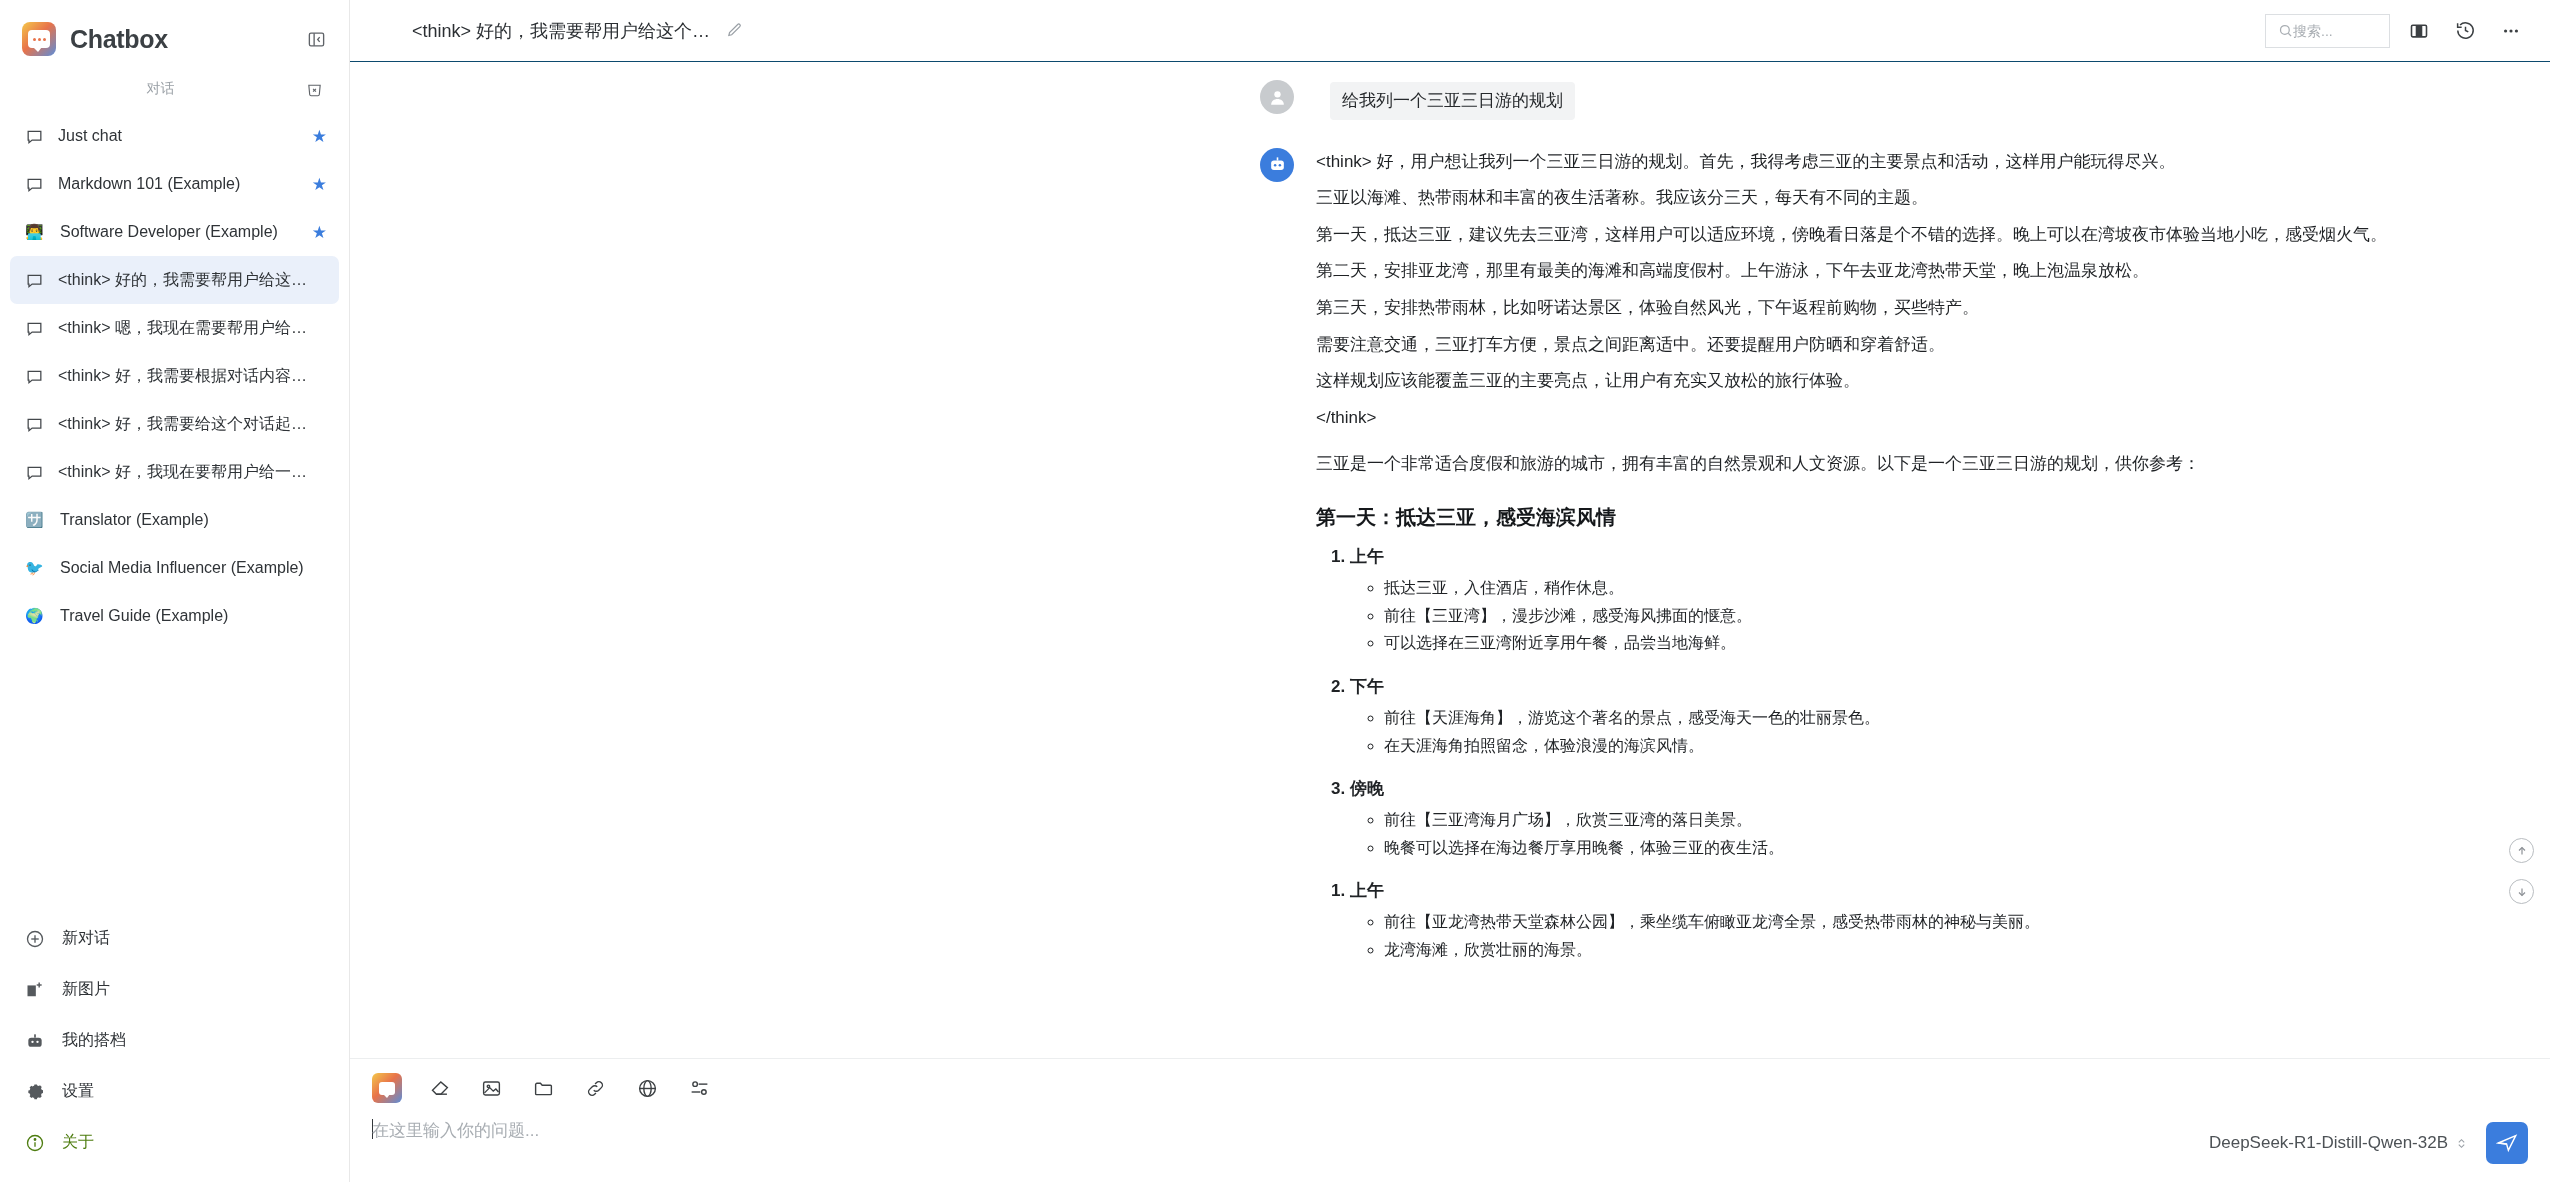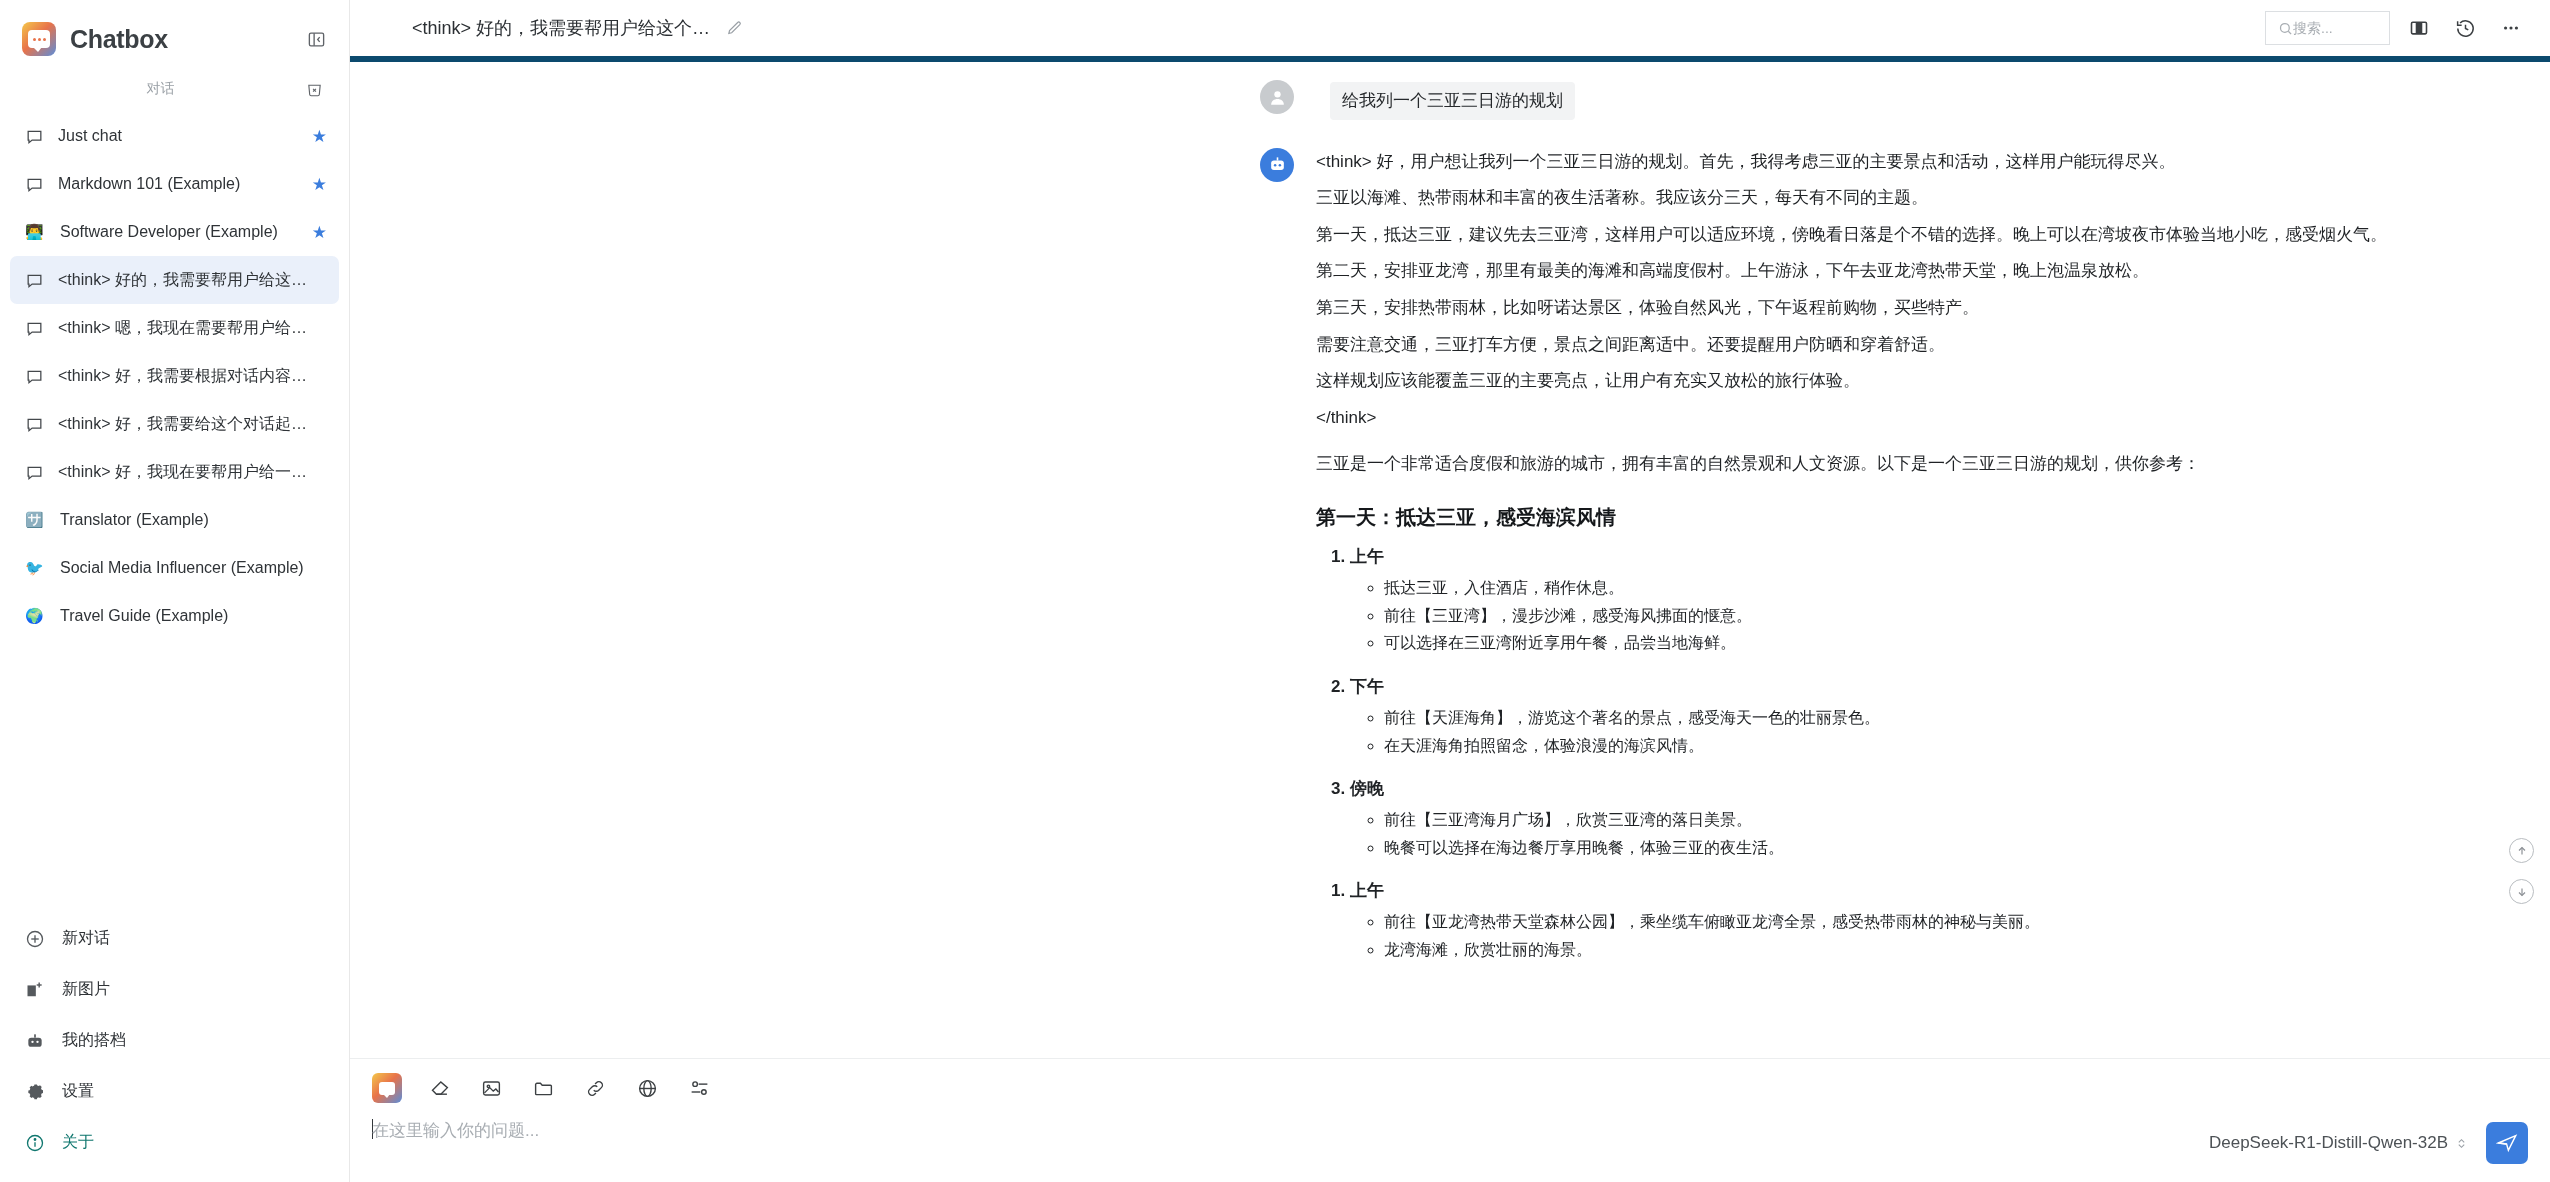--- a/index.html
+++ b/index.html
@@ -80,27 +80,27 @@
   }
   .sidebar-spacer { flex: 1; }
   .sidebar-footer { padding: 0 10px 14px 10px; }
   .foot-item {
     display: flex; align-items: center; gap: 16px;
     height: 51px; padding: 0 14px;
     border-radius: 7px; cursor: pointer;
     font-size: 16px; color: #2f3337;
   }
   .foot-item .fi-icon { width: 22px; height: 22px; flex: 0 0 22px; display:flex;align-items:center;justify-content:center; color:#55595d;}
-  .foot-item.muted, .foot-item.muted .fi-icon { color: #0f766e; }
+  .foot-item.muted, .foot-item.muted .fi-icon { color: #4d7c0f; }
 
   
   .main { flex: 1; display: flex; flex-direction: column; min-width: 0; position: relative; background:#fff;}
   .topbar {
     height: 62px; display: flex; align-items: center;
-    border-bottom: 6px solid #0c4a6e;
+    border-bottom: 1px solid #0c4a6e;
     padding: 0 22px 0 14px; gap: 12px;
     background: #fff;
   }
   .topbar-title {
     font-size: 18px; color: #2b2f33;
     max-width: 420px; white-space: nowrap; overflow: hidden; text-overflow: ellipsis;
     margin-left: 6px;
   }
   .edit-pencil { width: 24px; height: 24px; color: #9aa0a6; display:flex;align-items:center;justify-content:center; cursor:pointer;}
   .topbar-spacer { flex: 1; }

